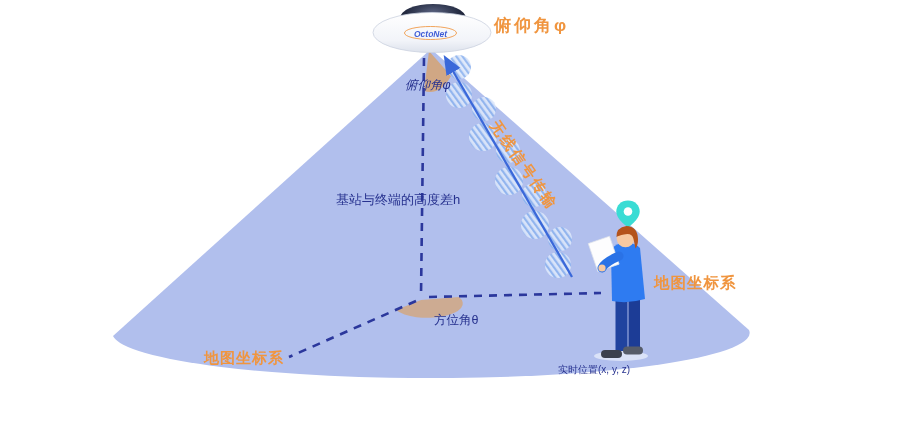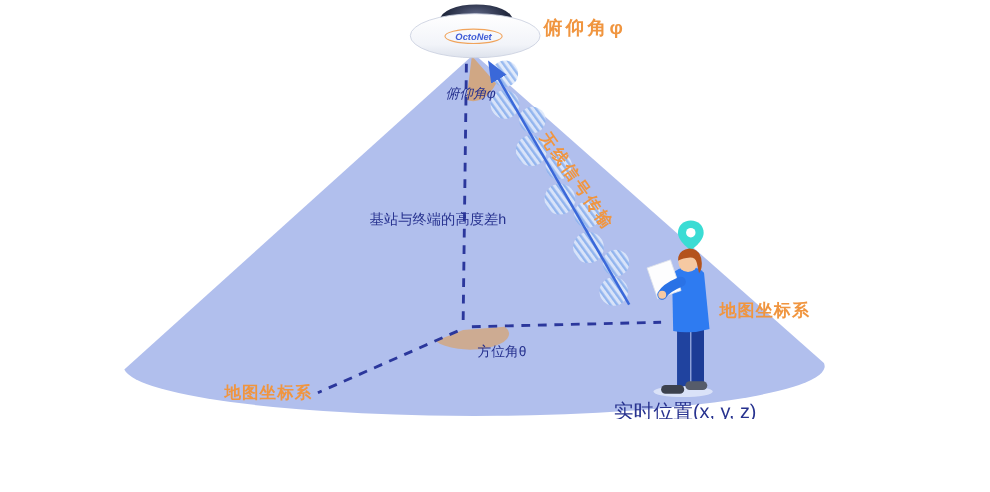--- a/index.html
+++ b/index.html
@@ -14,21 +14,21 @@
   .lbl-station{left:494px;top:16px;font-size:17px;letter-spacing:3px;}
   .lbl-terminal{left:654px;top:274px;font-size:15.5px;letter-spacing:1px;}
   .lbl-map{left:204px;top:349px;font-size:15px;letter-spacing:1px;}
   .lbl-signal{
     left:501px;top:117px;font-size:15px;letter-spacing:2.5px;
     transform:rotate(55deg);transform-origin:0 0;
   }
   .lbl-pitch{left:405px;top:78px;font-size:12.5px;font-style:italic;}
   .lbl-height{left:336px;top:193px;font-size:13px;}
   .lbl-azimuth{left:434px;top:313px;font-size:12.5px;text-align:center;}
-  .lbl-position{left:558px;top:364px;font-size:18px;}
+  .lbl-position{left:558px;top:364px;font-size:10px;}
 </style>
 </head>
 <body>
 
 <div class="stage">
 
   <svg width="900" height="447" viewBox="0 0 900 447">
     <defs>
       <linearGradient id="discGrad" x1="0" y1="0" x2="0" y2="1">
         <stop offset="0%" stop-color="#ffffff"></stop>

